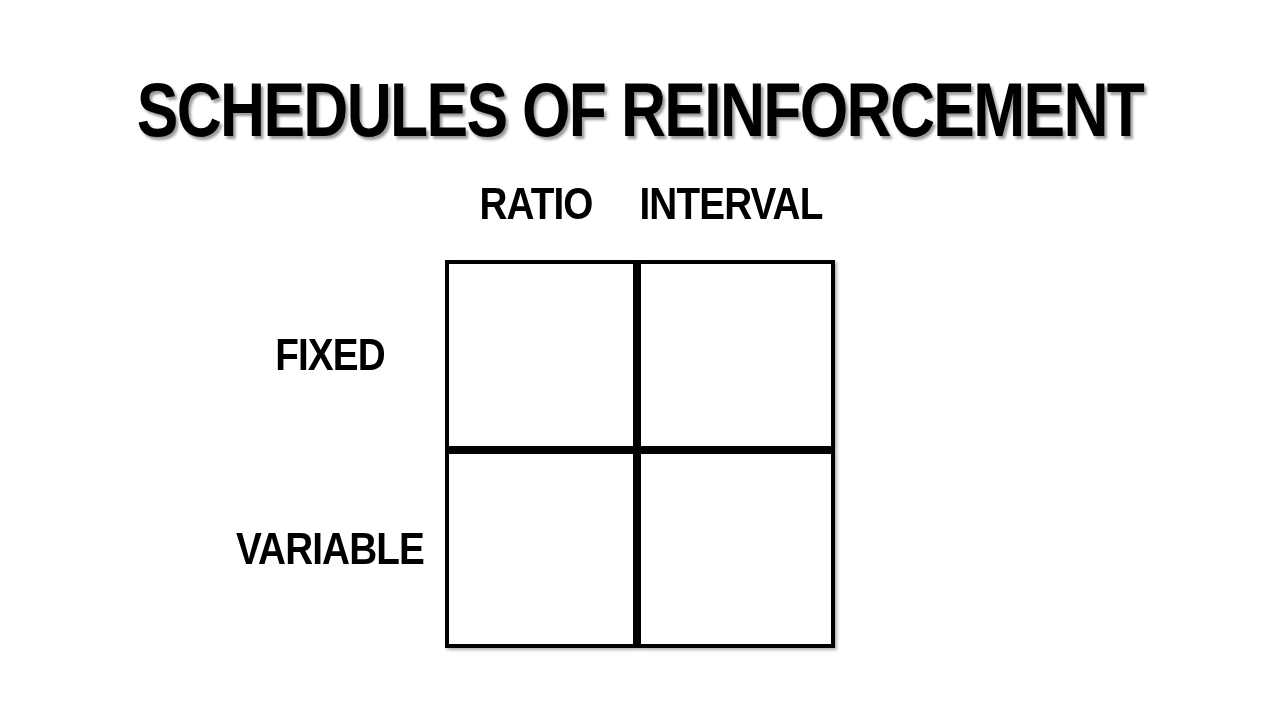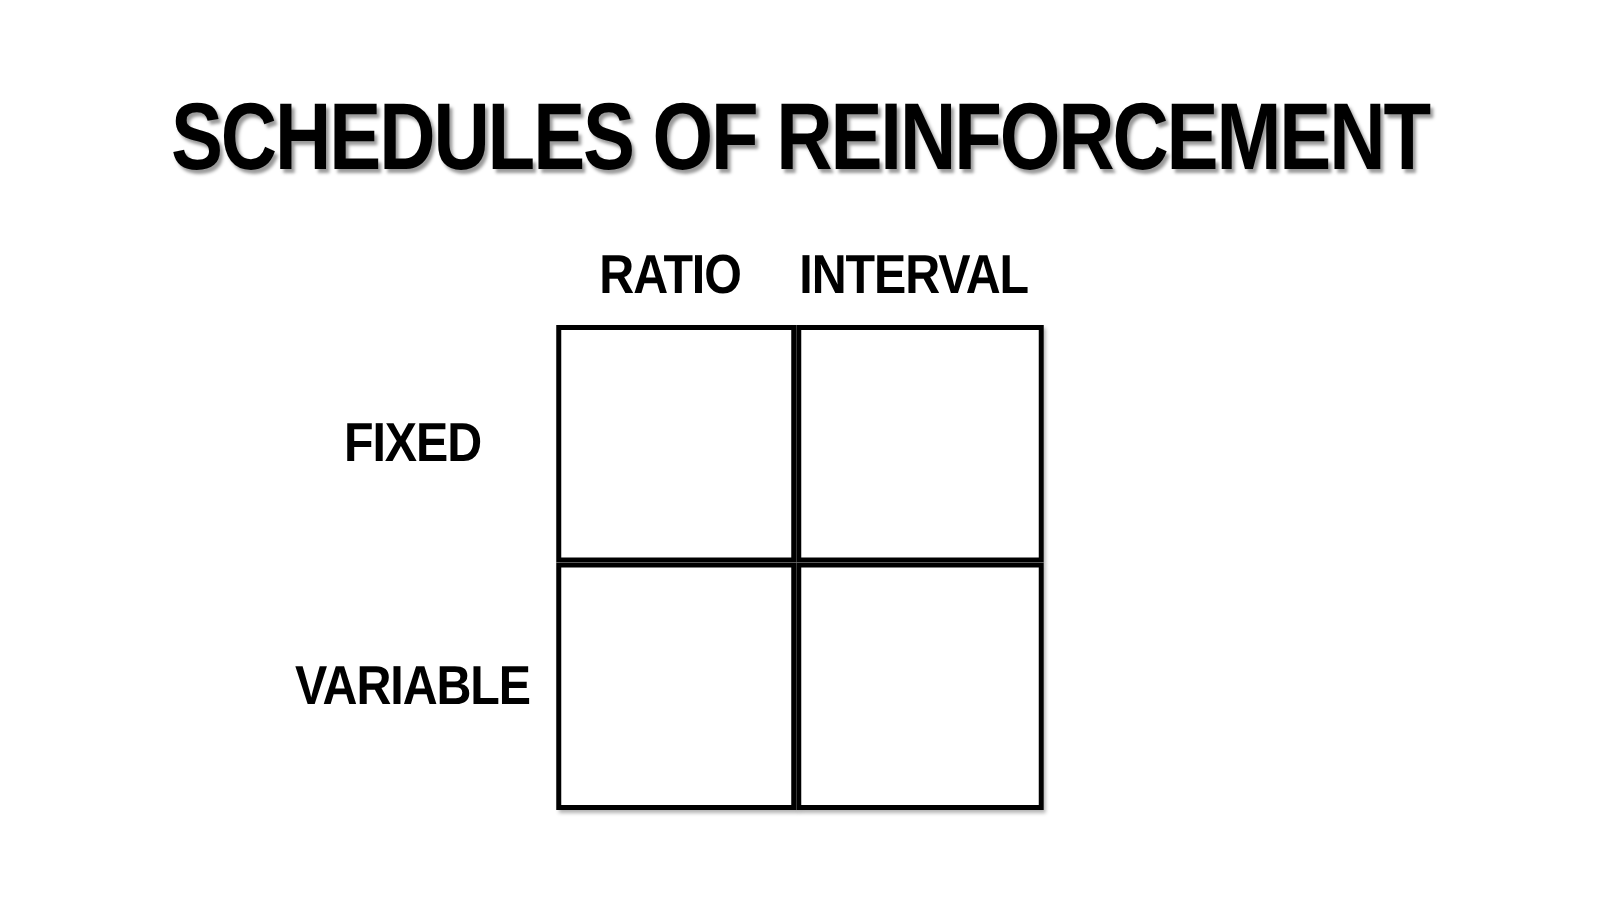--- a/index.html
+++ b/index.html
@@ -30,21 +30,21 @@
     line-height: 1;
     letter-spacing: -2px;
     white-space: nowrap;
     color: var(--text);
     transform: scaleX(0.82);
     transform-origin: center;
     text-shadow: 3px 3px 3px var(--title-shadow);
   }
   .col-headers {
     position: absolute;
-    left: 445px; top: 196px;
+    left: 445px; top: 180px;
     width: 390px; height: 48px;
     display: flex;
   }
   .col-header {
     flex: 1 1 50%;
     display: flex;
     align-items: center;
     justify-content: center;
     font-size: 44px;
     font-weight: bold;

